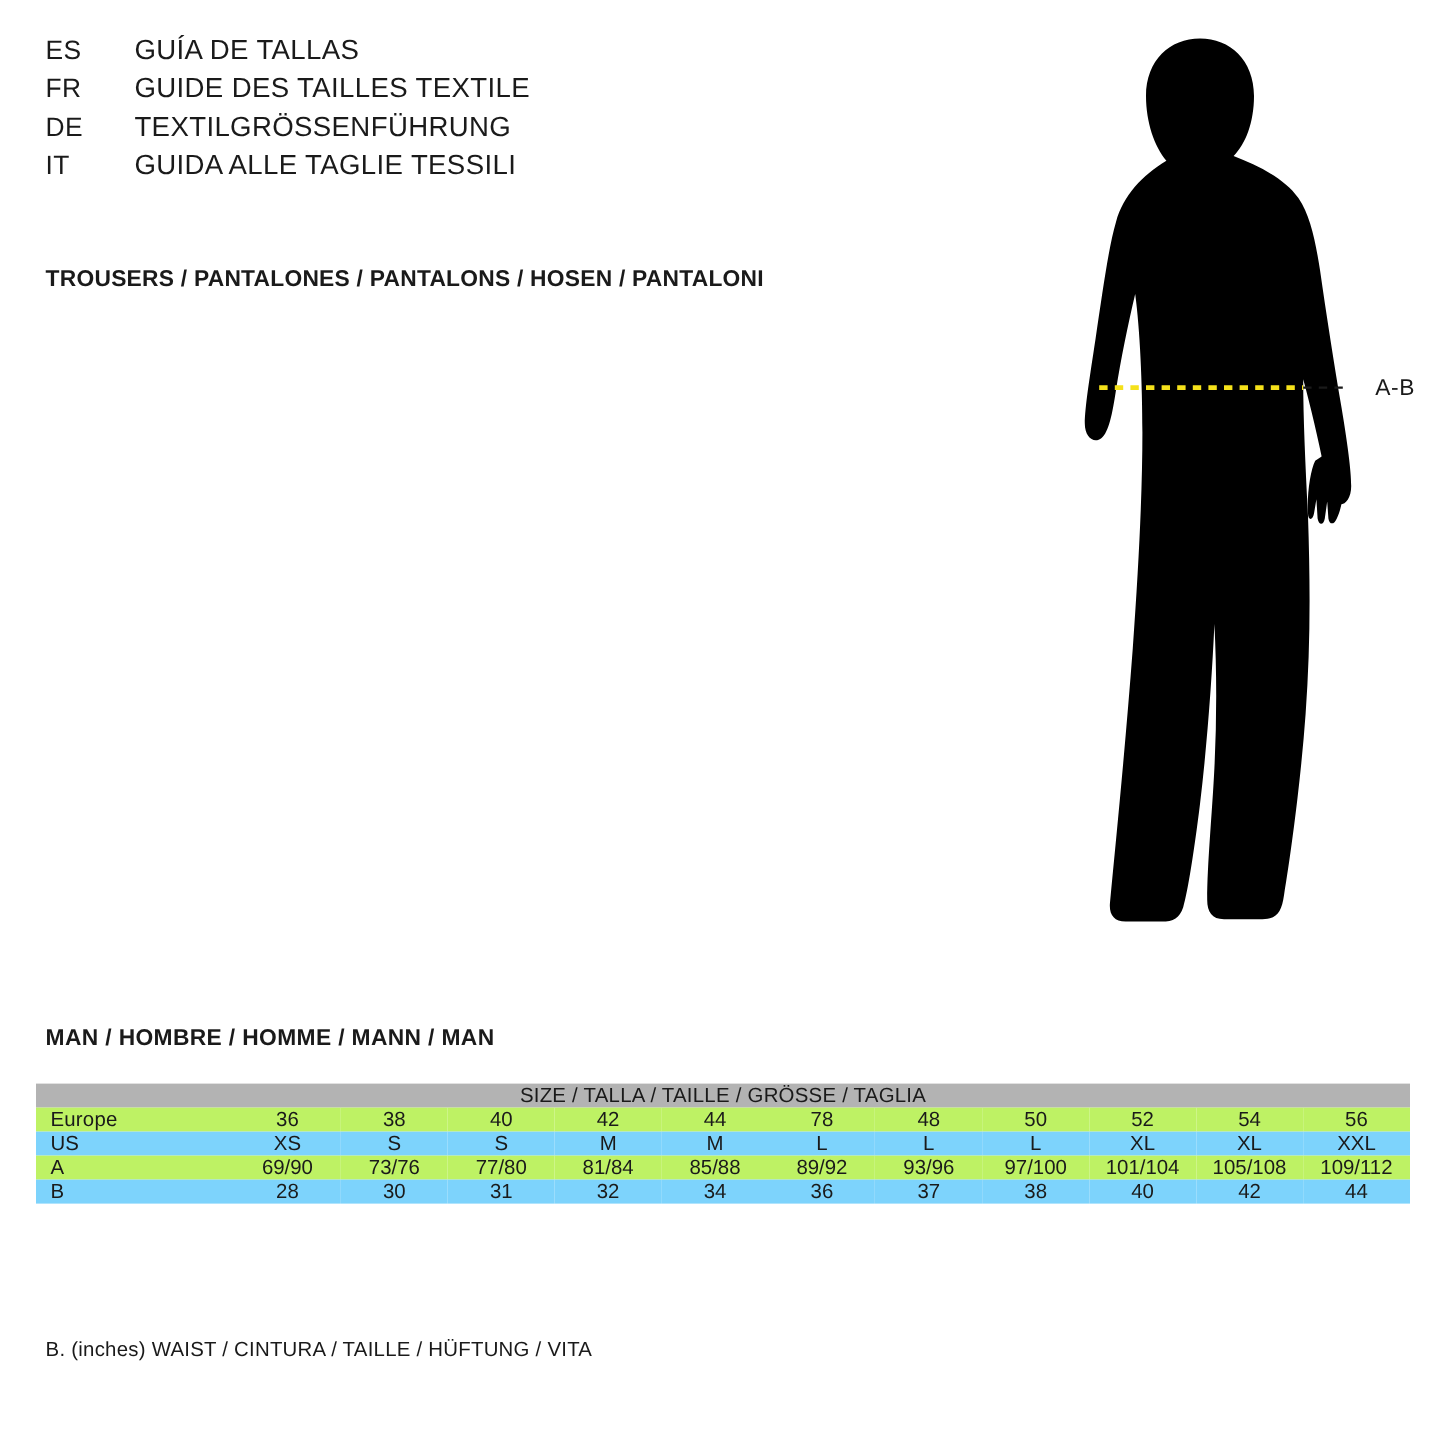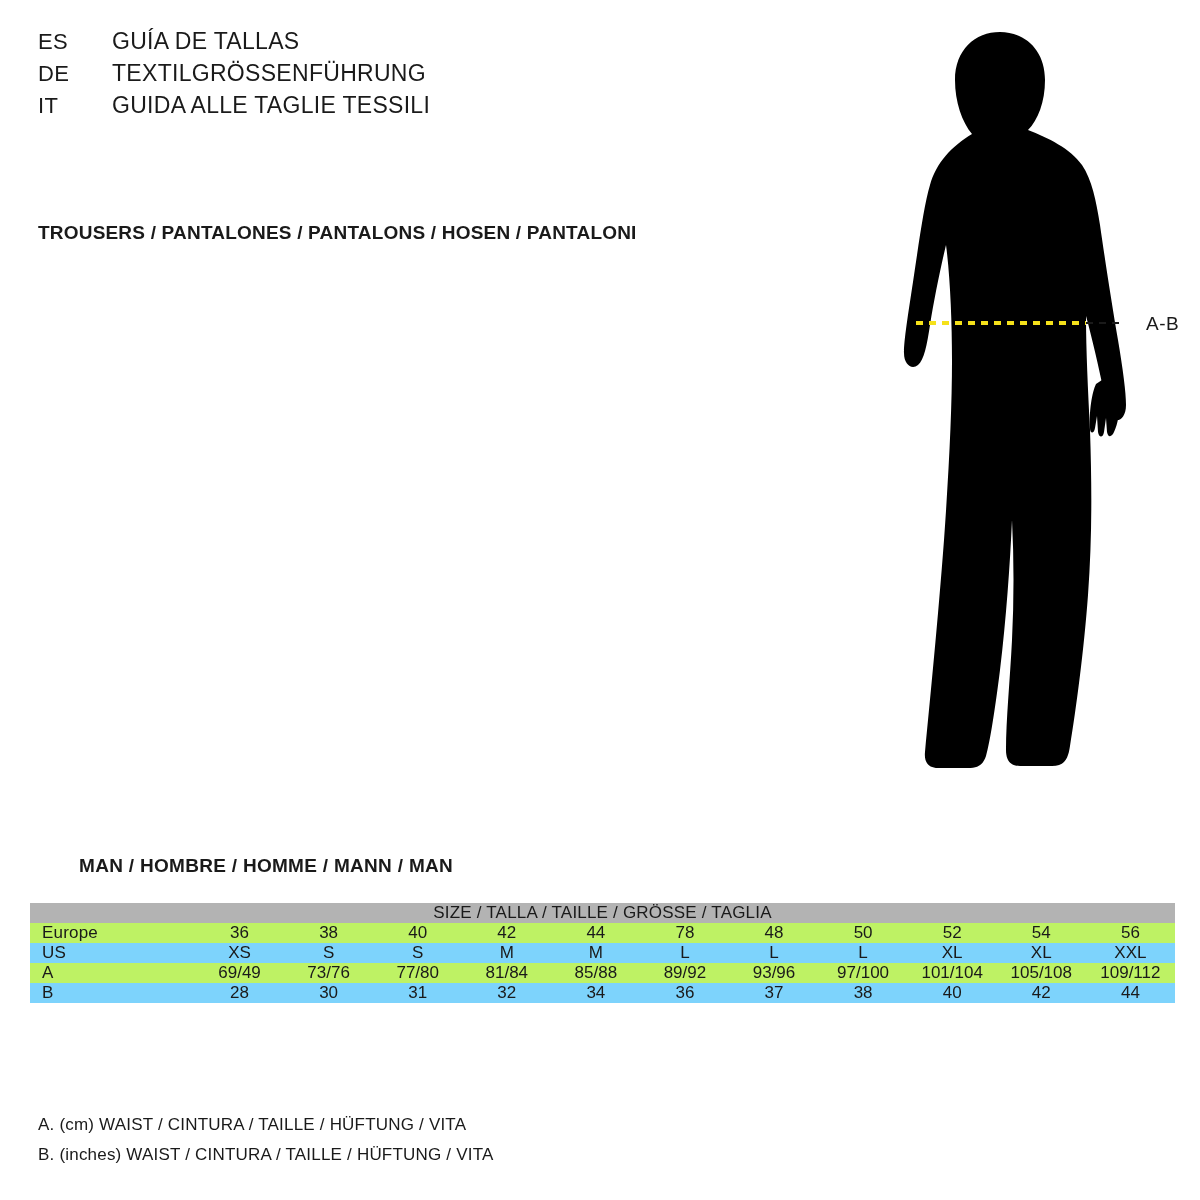--- a/index.html
+++ b/index.html
@@ -72,21 +72,20 @@
 
   
   .section-title {
     position: absolute;
     left: 38px;
     top: 855px;
     font-size: 19px;
     font-weight: bold;
     letter-spacing: 0.3px;
     color: #1a1a1a;
-    margin-left: 41px;
   }
   .table-wrap {
     position: absolute;
     left: 30px;
     top: 903px;
     width: 1145px;
   }
   table.size-table {
     border-collapse: collapse;
     width: 100%;
@@ -128,20 +127,24 @@
     letter-spacing: 0.2px;
   }
 </style>
 </head>
 <body>
 
 <div class="lang-block">
   <div class="lang-row">
     <div class="lang-code">ES</div>
     <div class="lang-text">Guía de tallas</div>
+  </div>
+  <div class="lang-row">
+    <div class="lang-code">FR</div>
+    <div class="lang-text">Guide des tailles textile</div>
   </div>
   <div class="lang-row">
     <div class="lang-code">DE</div>
     <div class="lang-text">Textilgrößenführung</div>
   </div>
   <div class="lang-row">
     <div class="lang-code">IT</div>
     <div class="lang-text">Guida alle taglie tessili</div>
   </div>
 </div>
@@ -246,21 +249,21 @@
         <td>M</td>
         <td>L</td>
         <td>L</td>
         <td>L</td>
         <td>XL</td>
         <td>XL</td>
         <td>XXL</td>
       </tr>
       <tr class="row-light">
         <td class="row-label">A</td>
-        <td>69/49</td>
+        <td>69/90</td>
         <td>73/76</td>
         <td>77/80</td>
         <td>81/84</td>
         <td>85/88</td>
         <td>89/92</td>
         <td>93/96</td>
         <td>97/100</td>
         <td>101/104</td>
         <td>105/108</td>
         <td>109/112</td>
@@ -277,15 +280,14 @@
         <td>38</td>
         <td>40</td>
         <td>42</td>
         <td>44</td>
       </tr>
     </tbody>
   </table>
 </div>
 
 <div class="footnotes">
-  <div>A. (cm) WAIST / CINTURA / TAILLE / HÜFTUNG / VITA</div>
   <div>B. (inches) WAIST / CINTURA / TAILLE / HÜFTUNG / VITA</div>
 </div>
 
 </body></html>

